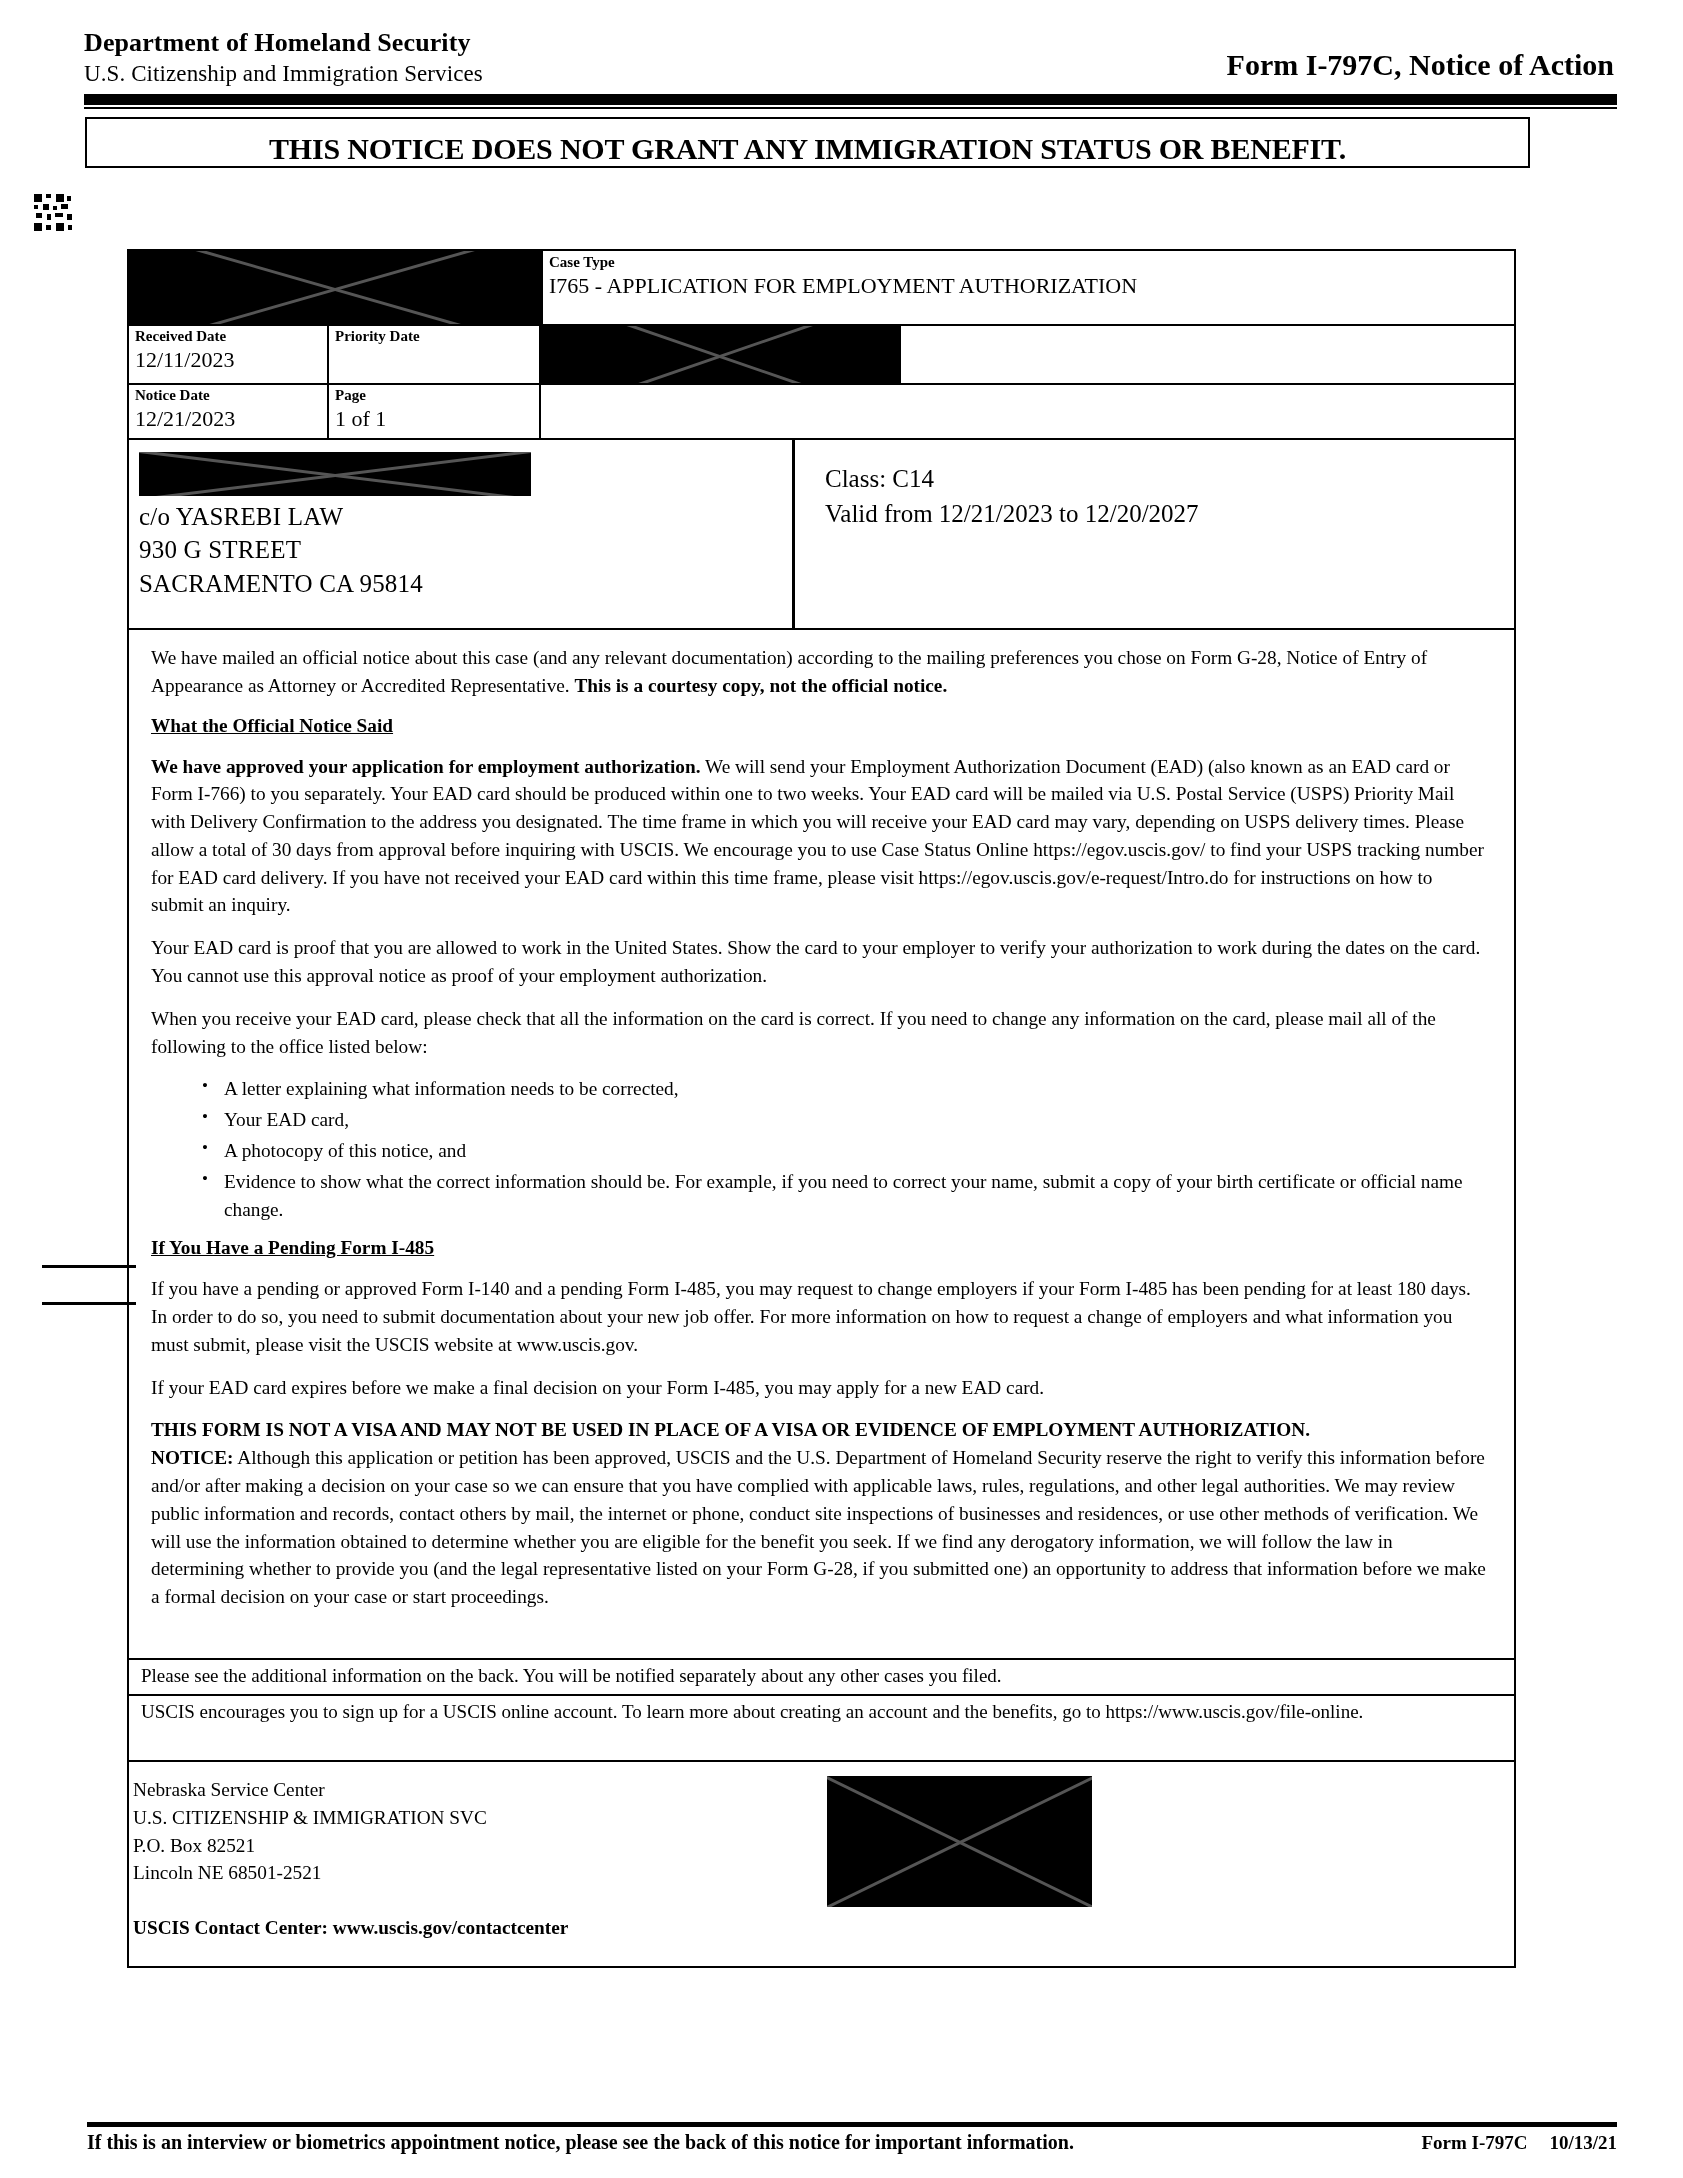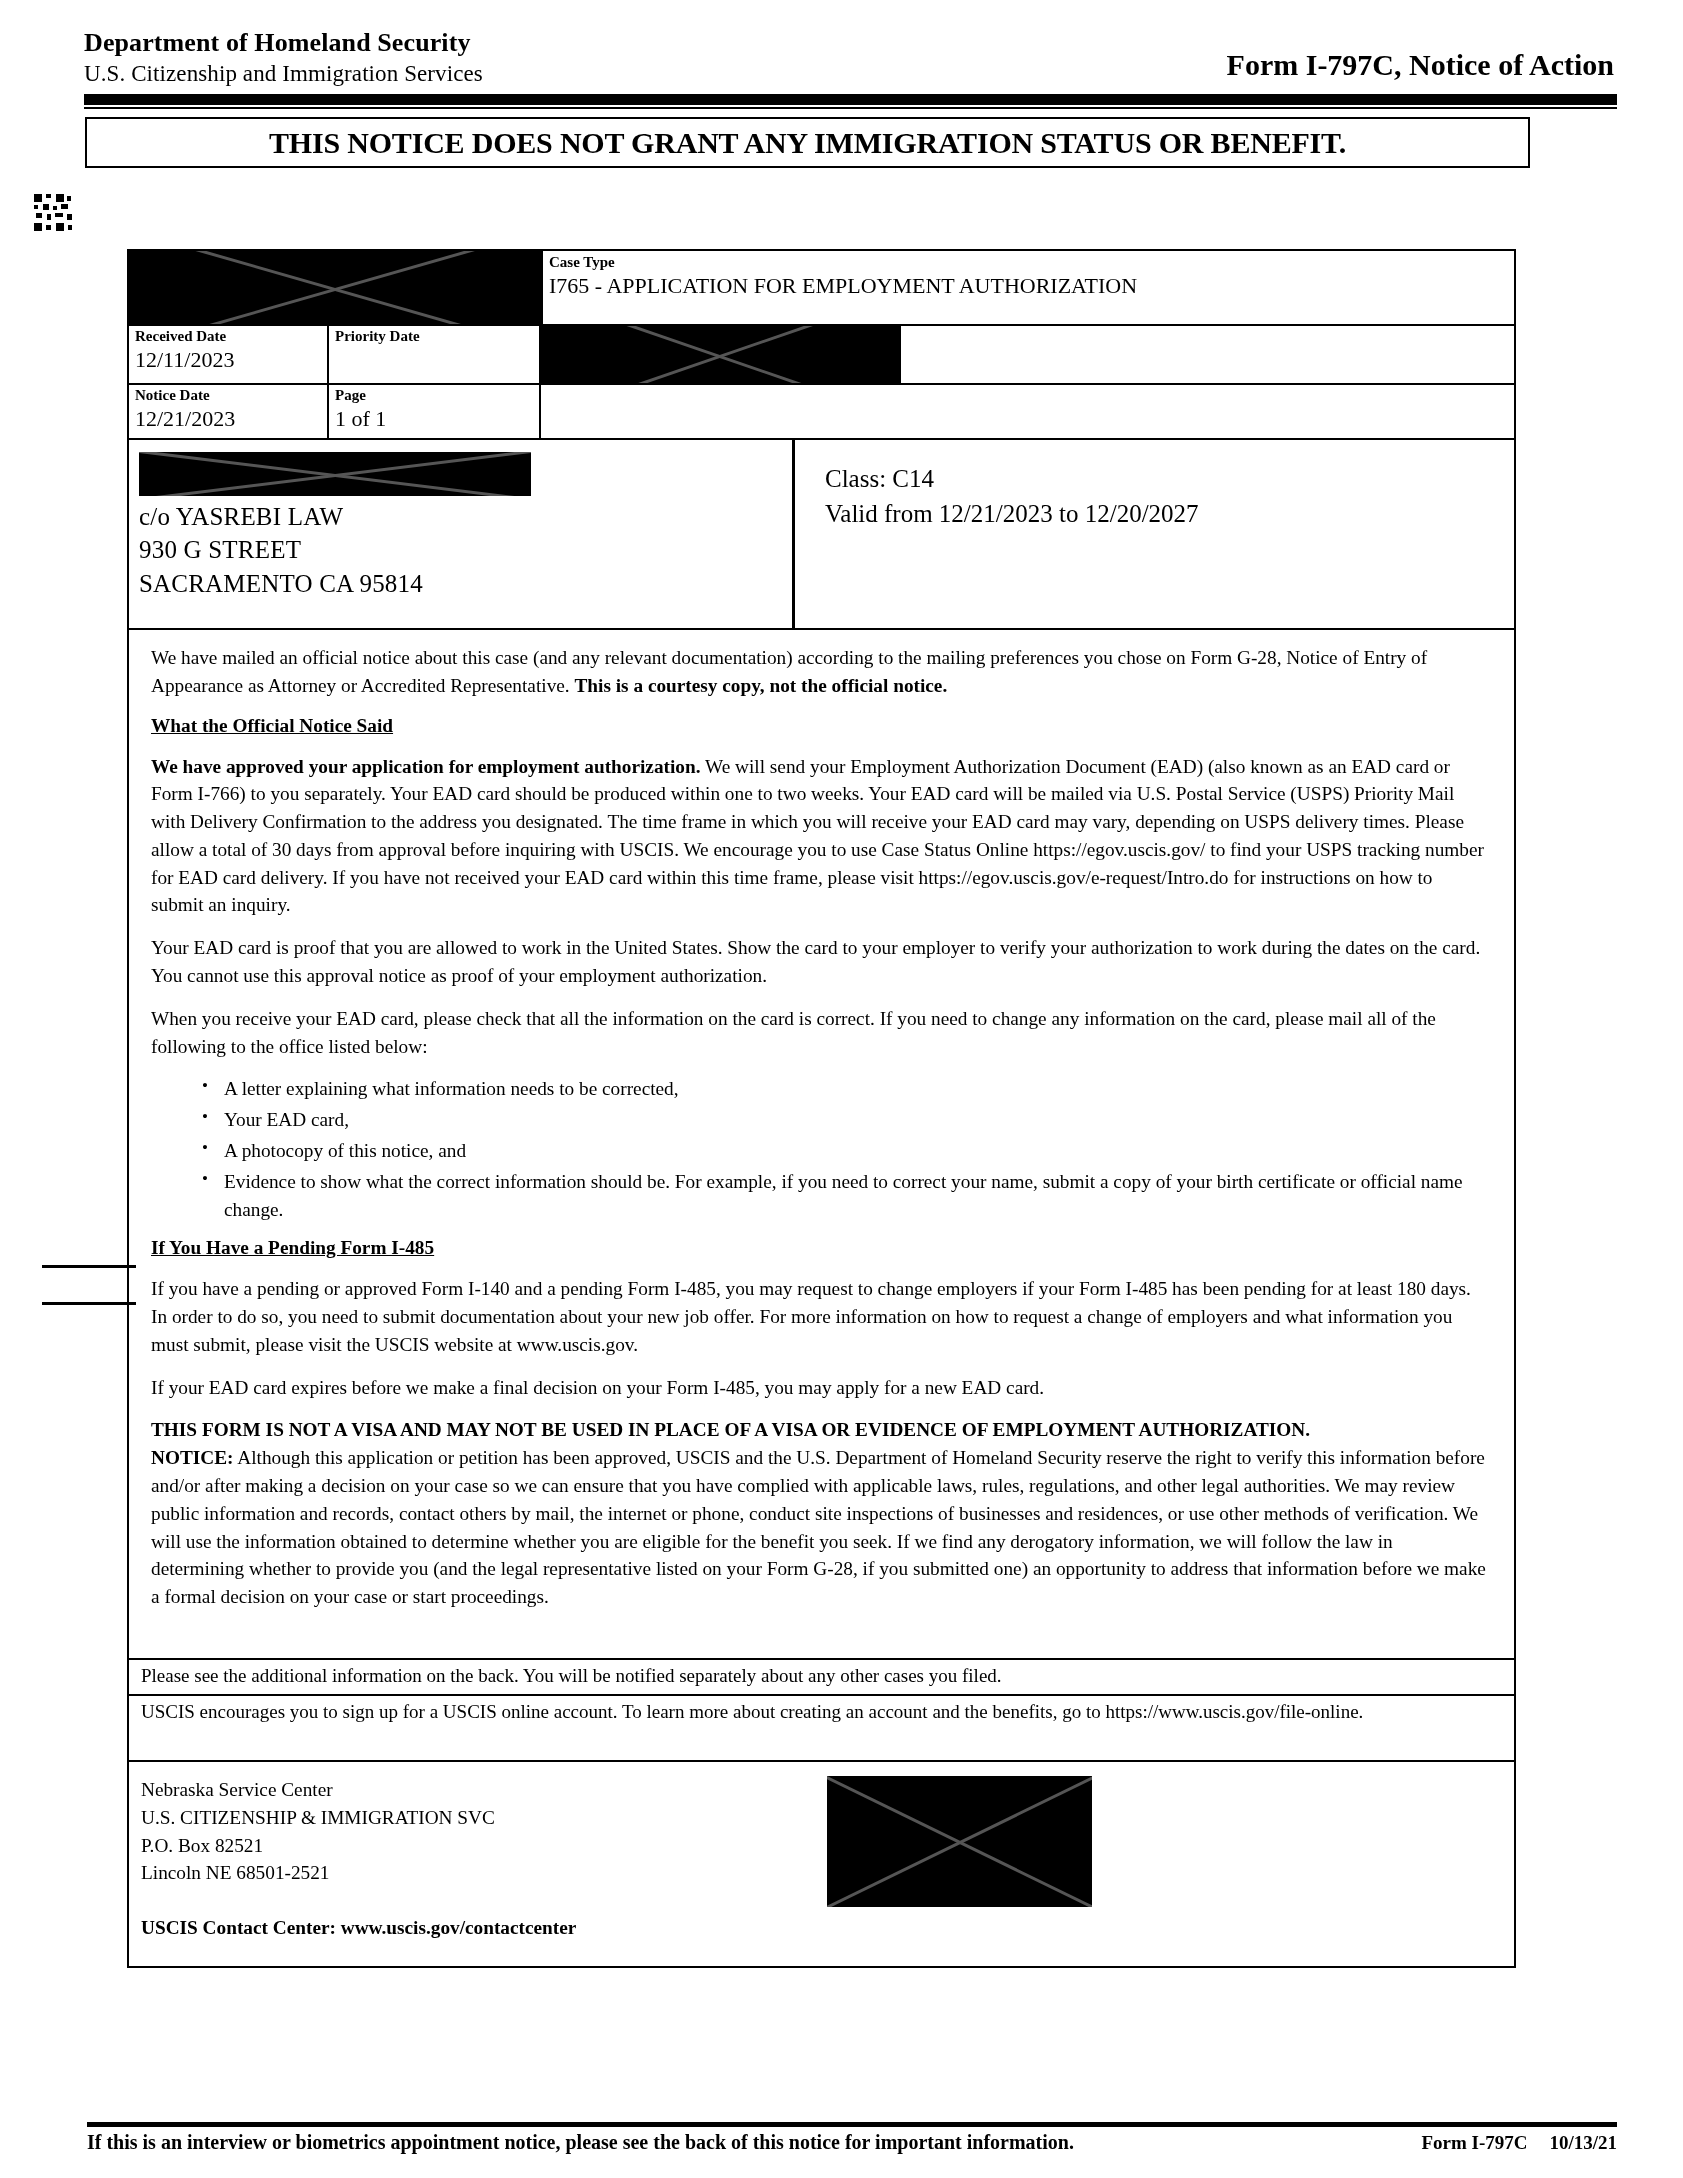--- a/index.html
+++ b/index.html
@@ -77,21 +77,21 @@
   
   .banner {
     position: absolute;
     left: 85px;
     top: 117px;
     width: 1445px;
     height: 51px;
     border: 2px solid #000;
     box-sizing: border-box;
     display: flex;
-    align-items: center;
+    align-items: flex-end;
     justify-content: center;
   }
   .banner-text {
     font-size: 30px;
     font-weight: bold;
     letter-spacing: -0.2px;
     white-space: nowrap;
   }
 
   
@@ -265,21 +265,21 @@
     border-bottom: 2px solid #000;
     font-size: 19px;
     line-height: 1.42;
   }
   .strip-2 { min-height: 57px; }
 
   
   .sc-block {
     position: relative;
     min-height: 204px;
-    padding: 14px 0 6px 12px;
+    padding: 14px 0 6px 4px;
     box-sizing: border-box;
   }
   .sc-line {
     font-size: 19.3px;
     line-height: 1.44;
   }
   .sc-contact {
     font-size: 19.3px;
     font-weight: bold;
     margin-top: 30px;

